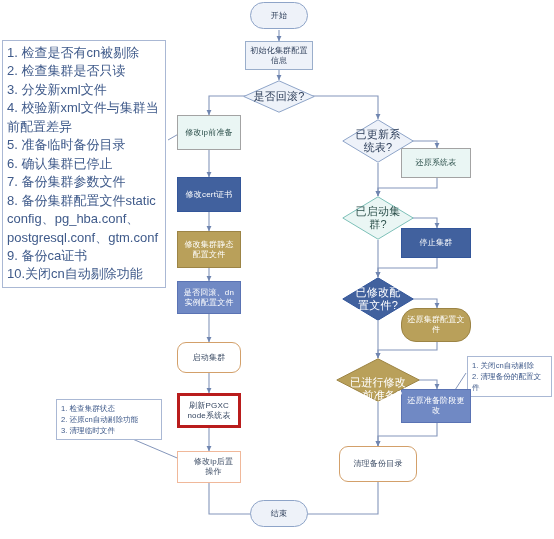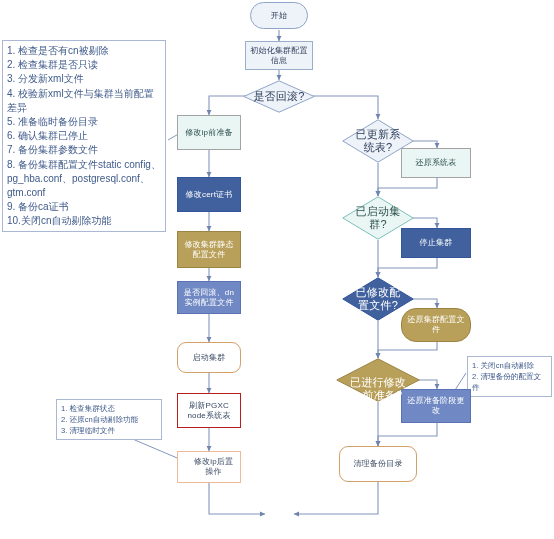--- a/index.html
+++ b/index.html
@@ -44,21 +44,21 @@
     border: 1px solid #8ea4c8;
     background: #eef2f9;
     color: #2b3c58;
   }
   .process {
     border: 1px solid #9aaecb;
     background: #eef2f9;
     color: #2b3c58;
   }
   .process-plain {
-    border: 1px solid #b91c1c;
+    border: 3px solid #b91c1c;
     background: #ffffff;
     color: #33445f;
   }
   .process-teal {
     border: 1px solid #a3a3a3;
     background: #eaf6f4;
     color: #2b4f4a;
   }
   .process-blue-solid {
     border: 1px solid #33569a;
@@ -117,21 +117,21 @@
     background: #ffffff;
     color: #3f5a8a;
     font-size: 7.6px;
     line-height: 1.45;
     padding: 3px 4px;
     text-align: left;
     white-space: pre-line;
     font-family: "Liberation Sans", "DejaVu Sans", sans-serif;
   }
   .note.mono-mix {
-    font-size: 10px;
+    font-size: 13px;
     line-height: 1.42;
   }
 </style>
 </head>
 <body>
 
 <div id="canvas">
 
   <svg id="wires" viewBox="0 0 554 539" xmlns="http://www.w3.org/2000/svg">
     <defs>
@@ -287,14 +287,17 @@
   </div>
 
   <div class="node process-periwinkle" style="left:401px; top:389px; width:70px; height:34px;">
     <span>还原准备阶段更改</span>
   </div>
 
   <div class="node process-round-tan" style="left:339px; top:446px; width:78px; height:36px;">
     <span>清理备份目录</span>
   </div>
 
+  <div class="node terminator" style="left:250px; top:500px; width:58px; height:27px;">
+    <span>结束</span>
+  </div>
 
 </div>
 
 </body></html>

